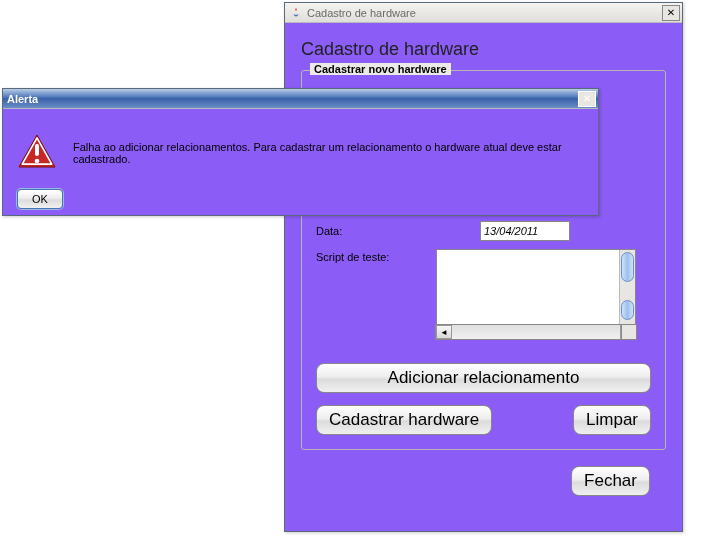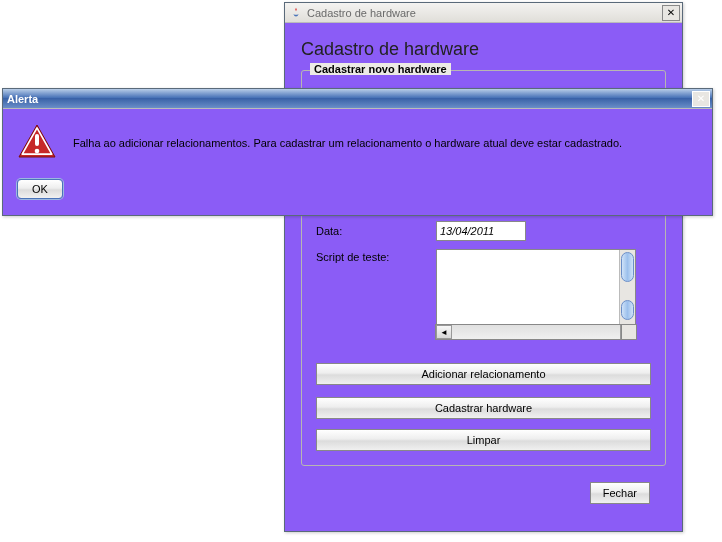--- a/index.html
+++ b/index.html
@@ -106,20 +106,21 @@
   background: #eceae6;
   padding: 0 4px;
   font-weight: bold;
   font-size: 11px;
 }
 
 .row {
   display: flex;
   align-items: center;
   margin: 8px 0;
+  gap: 44px;
 }
 
 .row label {
   width: 120px;
 }
 
 .text-input {
   border: 1px solid #888;
   background: #fff;
   height: 20px;
@@ -174,24 +175,24 @@
   border:1px solid #999;
   display:flex;align-items:center;justify-content:center;
   font-size:8px;
 }
 .scroll-track-h { flex:1; background:linear-gradient(to bottom,#e0e0e0,#f0f0f0); }
 .scroll-corner { width:16px;height:16px;position:absolute;right:-1px;bottom:-1px;background:#e8e6e2;border:1px solid #888; }
 
 .btn {
   background: linear-gradient(to bottom, #ffffff 0%, #eeeeee 45%, #dcdcdc 55%, #f0f0f0 100%);
   border: 1px solid #888;
-  border-radius: 0;
+  border-radius: 8px;
   padding: 4px 12px;
   font-family: inherit;
-  font-size: 11px;
+  font-size: 17px;
   cursor: pointer;
   min-width: 60px;
 }
 
 .btn-row {
   display:flex;
   margin-top:12px;
   gap:10px;
 }
 
@@ -201,28 +202,29 @@
 
 .footer-row {
   display:flex;
   justify-content:flex-end;
   padding: 6px 16px 0 0;
 }
 
 .alert-window {
   left: 2px;
   top: 88px;
-  width: 711px;
+  width: 597px;
   height: 128px;
 }
 
 .alert-body {
   padding: 14px 12px 8px 14px;
   display:flex;
   flex-direction:column;
+  margin-top:10px;
 }
 
 .alert-content {
   display:flex;
   align-items:center;
   gap:16px;
 }
 
 .alert-icon {
   width:40px;height:40px;
@@ -309,21 +311,21 @@
             <div class="scroll-btn">►</div>
           </div>
           <div class="scroll-corner"></div>
         </div>
       </div>
 
       <div class="btn-row" style="margin-top:24px;">
         <button class="btn btn-wide">Adicionar relacionamento</button>
       </div>
 
-      <div class="btn-row" style="justify-content:space-between;flex-direction:column;">
+      <div class="btn-row" style="justify-content:space-between;">
         <button class="btn" style="min-width:130px">Cadastrar hardware</button>
         <button class="btn">Limpar</button>
       </div>
     </div>
     <div class="footer-row">
       <button class="btn">Fechar</button>
     </div>
   </div>
 </div>
 

